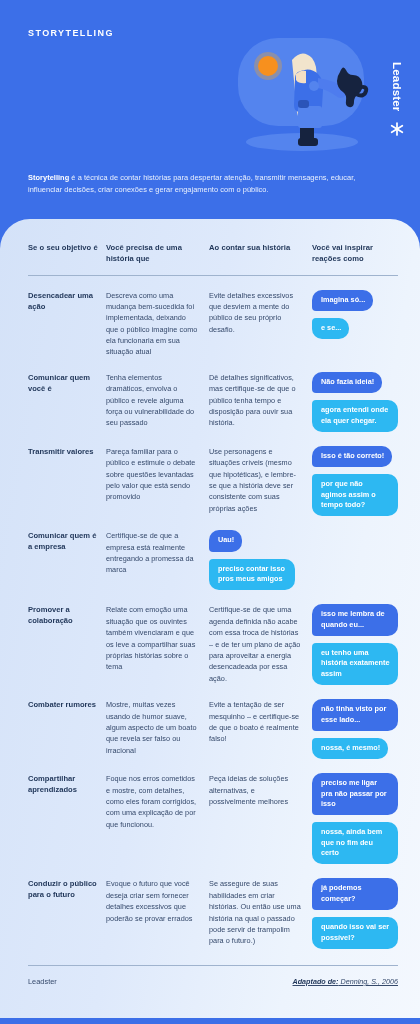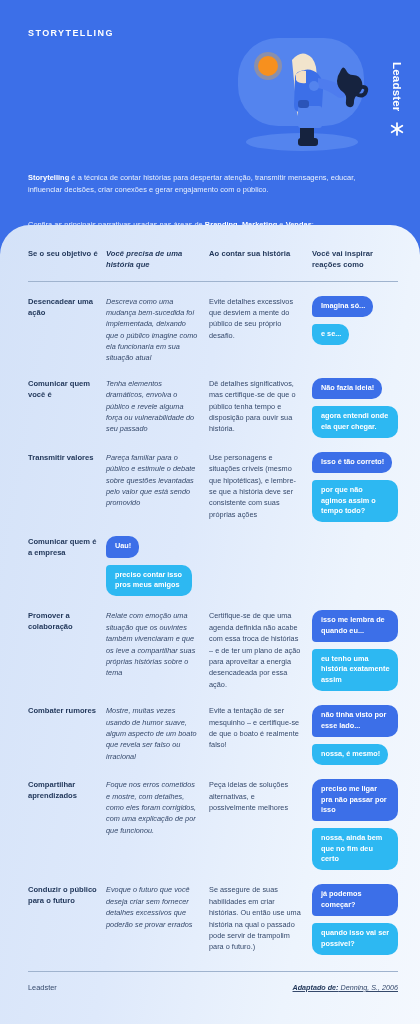--- a/index.html
+++ b/index.html
@@ -89,21 +89,21 @@
     font-weight: 700;
     color: #FFFFFF;
     letter-spacing: 0.2px;
   }
   .logo-mark { width: 16px; height: 16px; }
 
   
   .card {
     position: absolute;
     left: 0;
-    top: 225px;
+    top: 219px;
     width: 420px;
     height: 799px;
     background: linear-gradient(100deg, #D4E2F8 0%, #DEE9FB 42%, #EDF4FD 75%, #F4F8FE 100%);
     border-top-left-radius: 30px;
     border-top-right-radius: 30px;
     padding: 24px 22px 0 28px;
   }
 
   
   .thead {
@@ -113,21 +113,21 @@
   }
   .th {
     font-size: 7.6px;
     font-weight: 700;
     line-height: 1.42;
     color: #1F3558;
     letter-spacing: 0.05px;
   }
 
   .col-1 { width: 78px; flex: 0 0 78px; }
-  .col-2 { width: 103px; flex: 0 0 103px; font-style: italic; }
+  .col-2 { width: 103px; flex: 0 0 103px; }
   .col-3 { width: 103px; flex: 0 0 103px; }
   .col-4 { width: 86px; flex: 0 0 86px; }
 
   .row {
     display: flex;
     padding-top: 14px;
     align-items: flex-start;
   }
 
   .cell-goal {
@@ -266,20 +266,21 @@
           <div class="cell-goal col-1">Transmitir valores</div>
           <div class="cell-body col-2">Pareça familiar para o público e estimule o debate sobre questões levantadas pelo valor que está sendo promovido</div>
           <div class="cell-body col-3">Use personagens e situações críveis (mesmo que hipotéticas), e lembre-se que a história deve ser consistente com suas próprias ações</div>
           <div class="bubbles col-4">
             <div class="bubble dark">Isso é tão correto!</div>
             <div class="bubble light">por que não agimos assim o tempo todo?</div>
           </div>
         </div>
         <div class="row">
           <div class="cell-goal col-1">Comunicar quem é a empresa</div>
+          <div class="cell-body col-3">Certifique-se de que a empresa está realmente entregando a promessa da marca</div>
           <div class="bubbles col-4">
             <div class="bubble dark">Uau!</div>
             <div class="bubble light">preciso contar isso pros meus amigos</div>
           </div>
         </div>
         <div class="row">
           <div class="cell-goal col-1">Promover a colaboração</div>
           <div class="cell-body col-2">Relate com emoção uma situação que os ouvintes também vivenciaram e que os leve a compartilhar suas próprias histórias sobre o tema</div>
           <div class="cell-body col-3">Certifique-se de que uma agenda definida não acabe com essa troca de histórias – e de ter um plano de ação para aproveitar a energia desencadeada por essa ação.</div>
           <div class="bubbles col-4">

